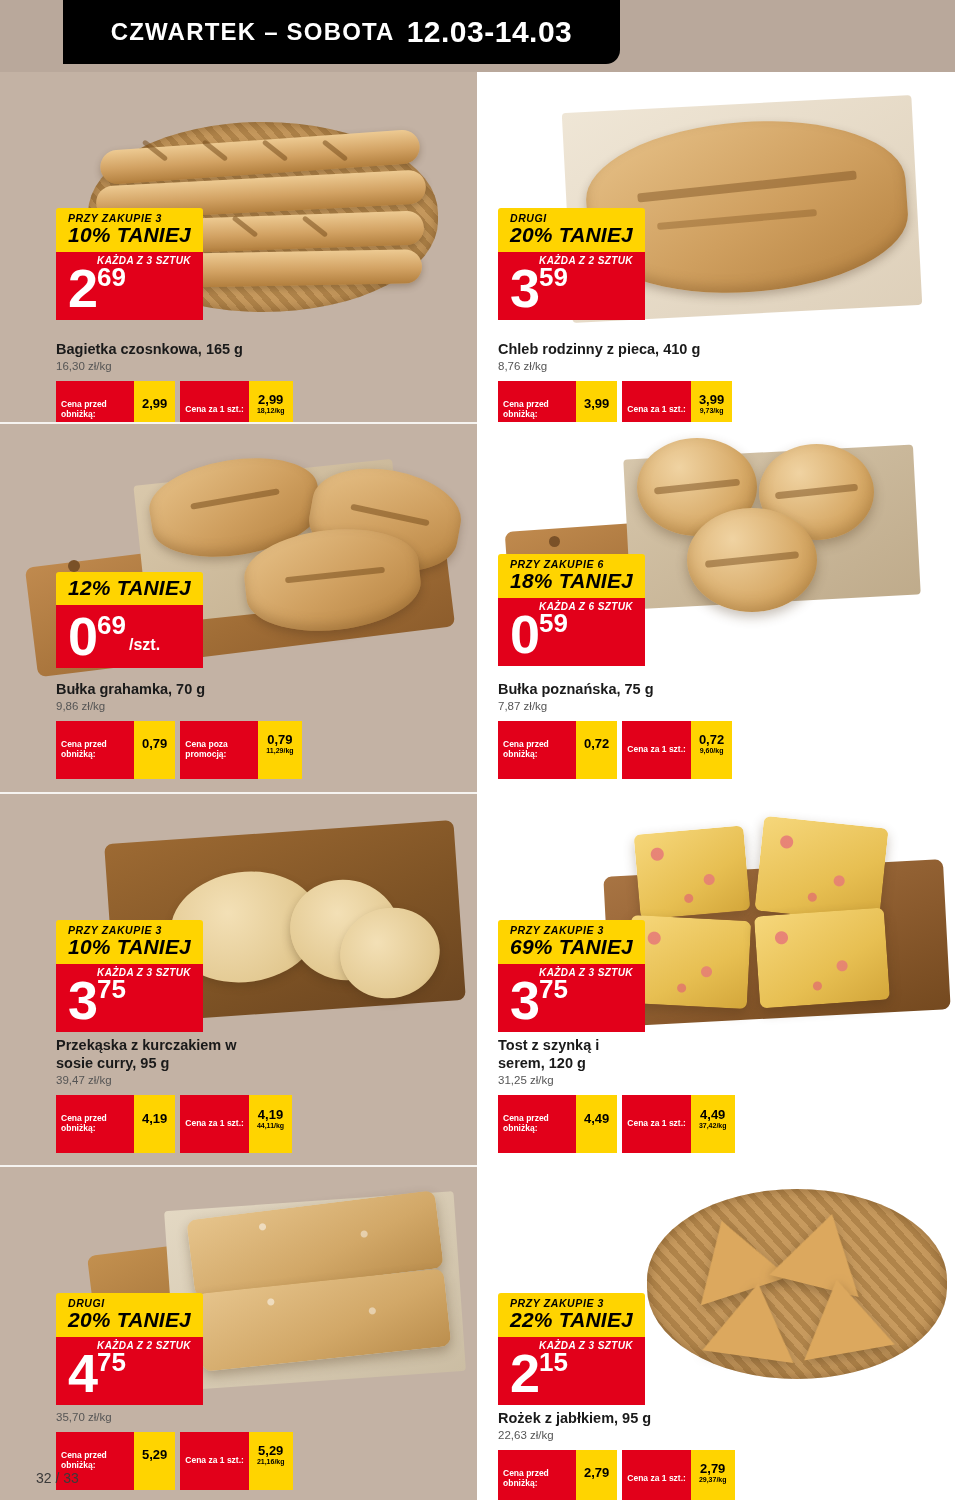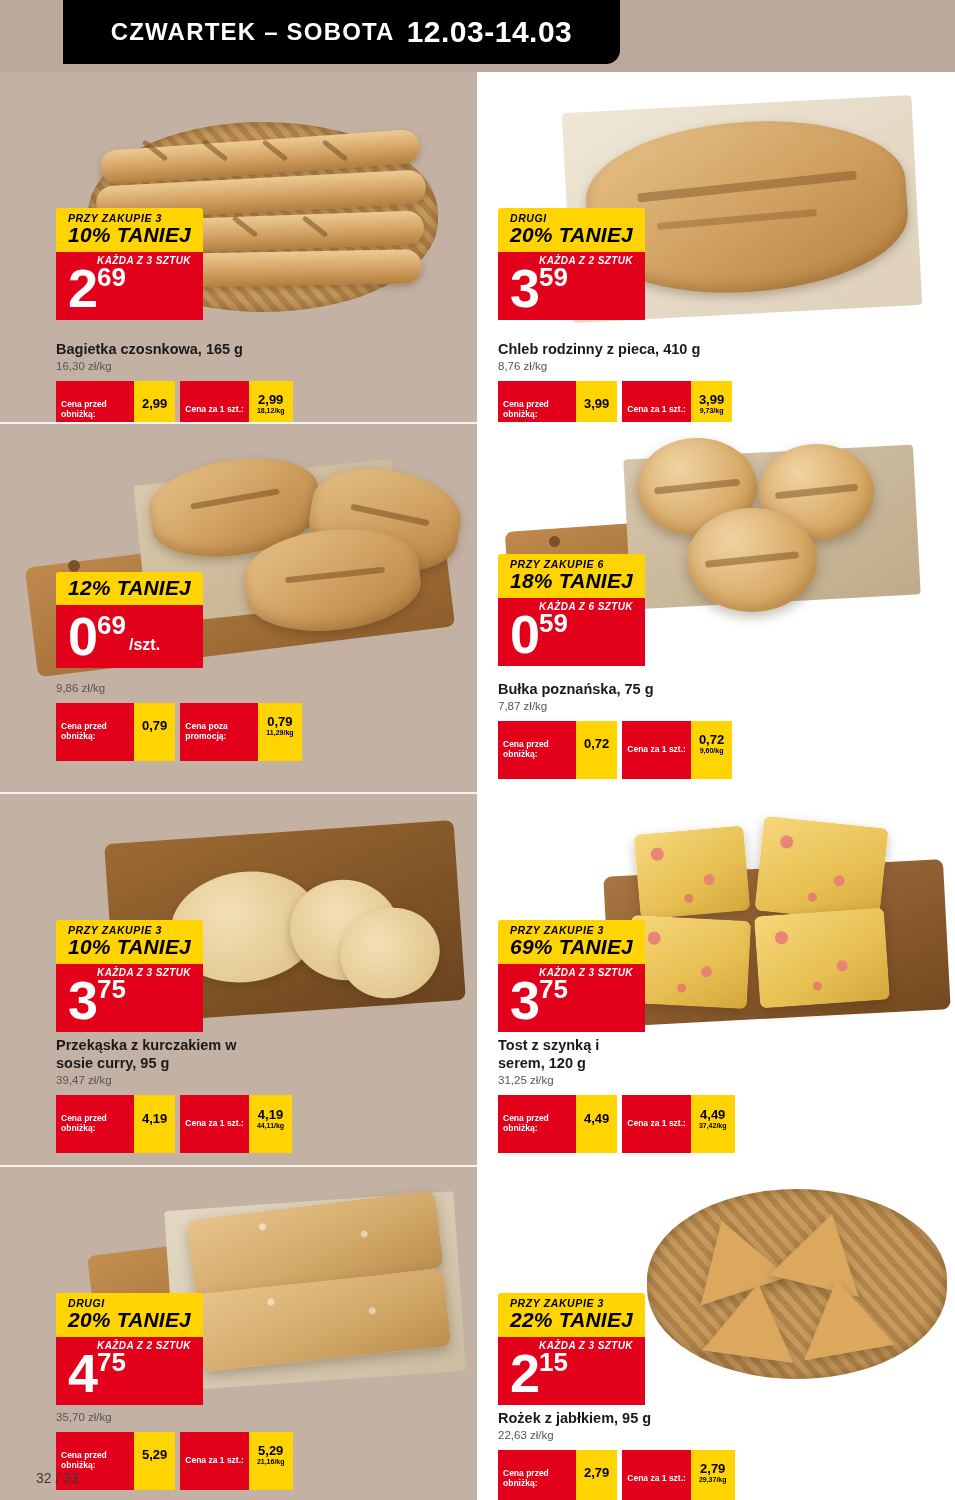--- a/index.html
+++ b/index.html
@@ -318,20 +318,21 @@
       <div class="promo-red">
         <span class="price-line" style="margin-top:4px;">
           <span class="price-int">0</span>
           <span class="price-dec">69</span>
           <span class="price-unit">/szt.</span>
         </span>
       </div>
     </div>
 
     <div class="info" style="left:56px;top:258px;width:400px;">
+      <div class="pname">Bułka grahamka, 70 g</div>
       <div class="punit">9,86 zł/kg</div>
       <div class="oldprices">
         <div class="op">
           <div class="lab">Cena przed obniżką:</div>
           <div class="val">
               <span>0,79</span>
             </div>
         </div>
         <div class="op">
           <div class="lab">Cena poza promocją:</div>

